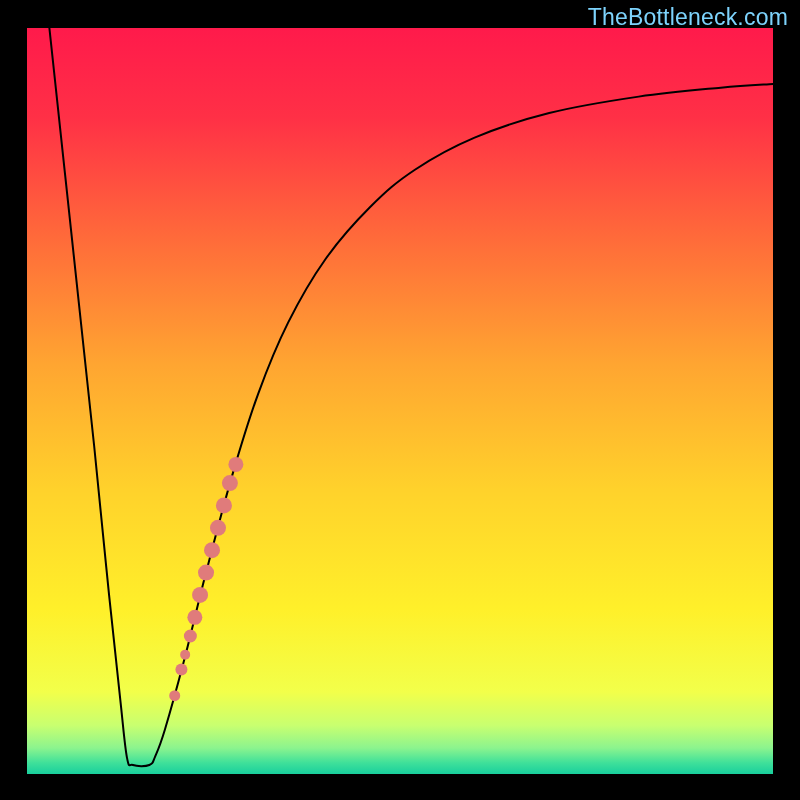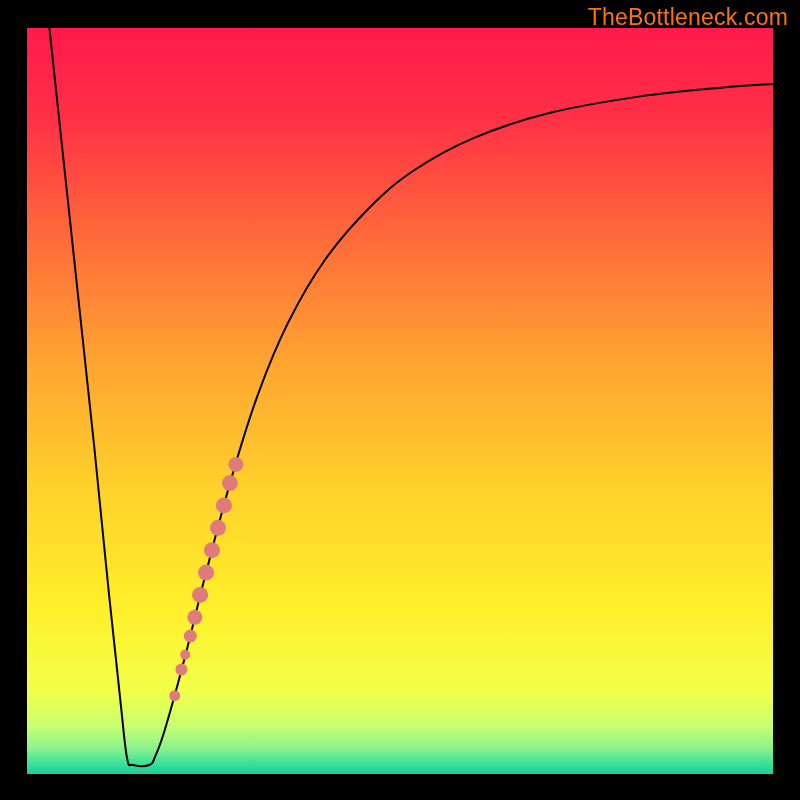--- a/index.html
+++ b/index.html
@@ -20,21 +20,21 @@
     position: absolute;
     left: 27px;
     top: 28px;
     width: 746px;
     height: 746px;
   }
   .watermark {
     position: absolute;
     top: 4px;
     right: 12px;
-    color: #f97316;
+    color: #7dd3fc;
     font-size: 23px;
     font-weight: 400;
     letter-spacing: 0.2px;
     z-index: 50;
   }
   svg {
     display: block;
   }
 </style>
 </head>

